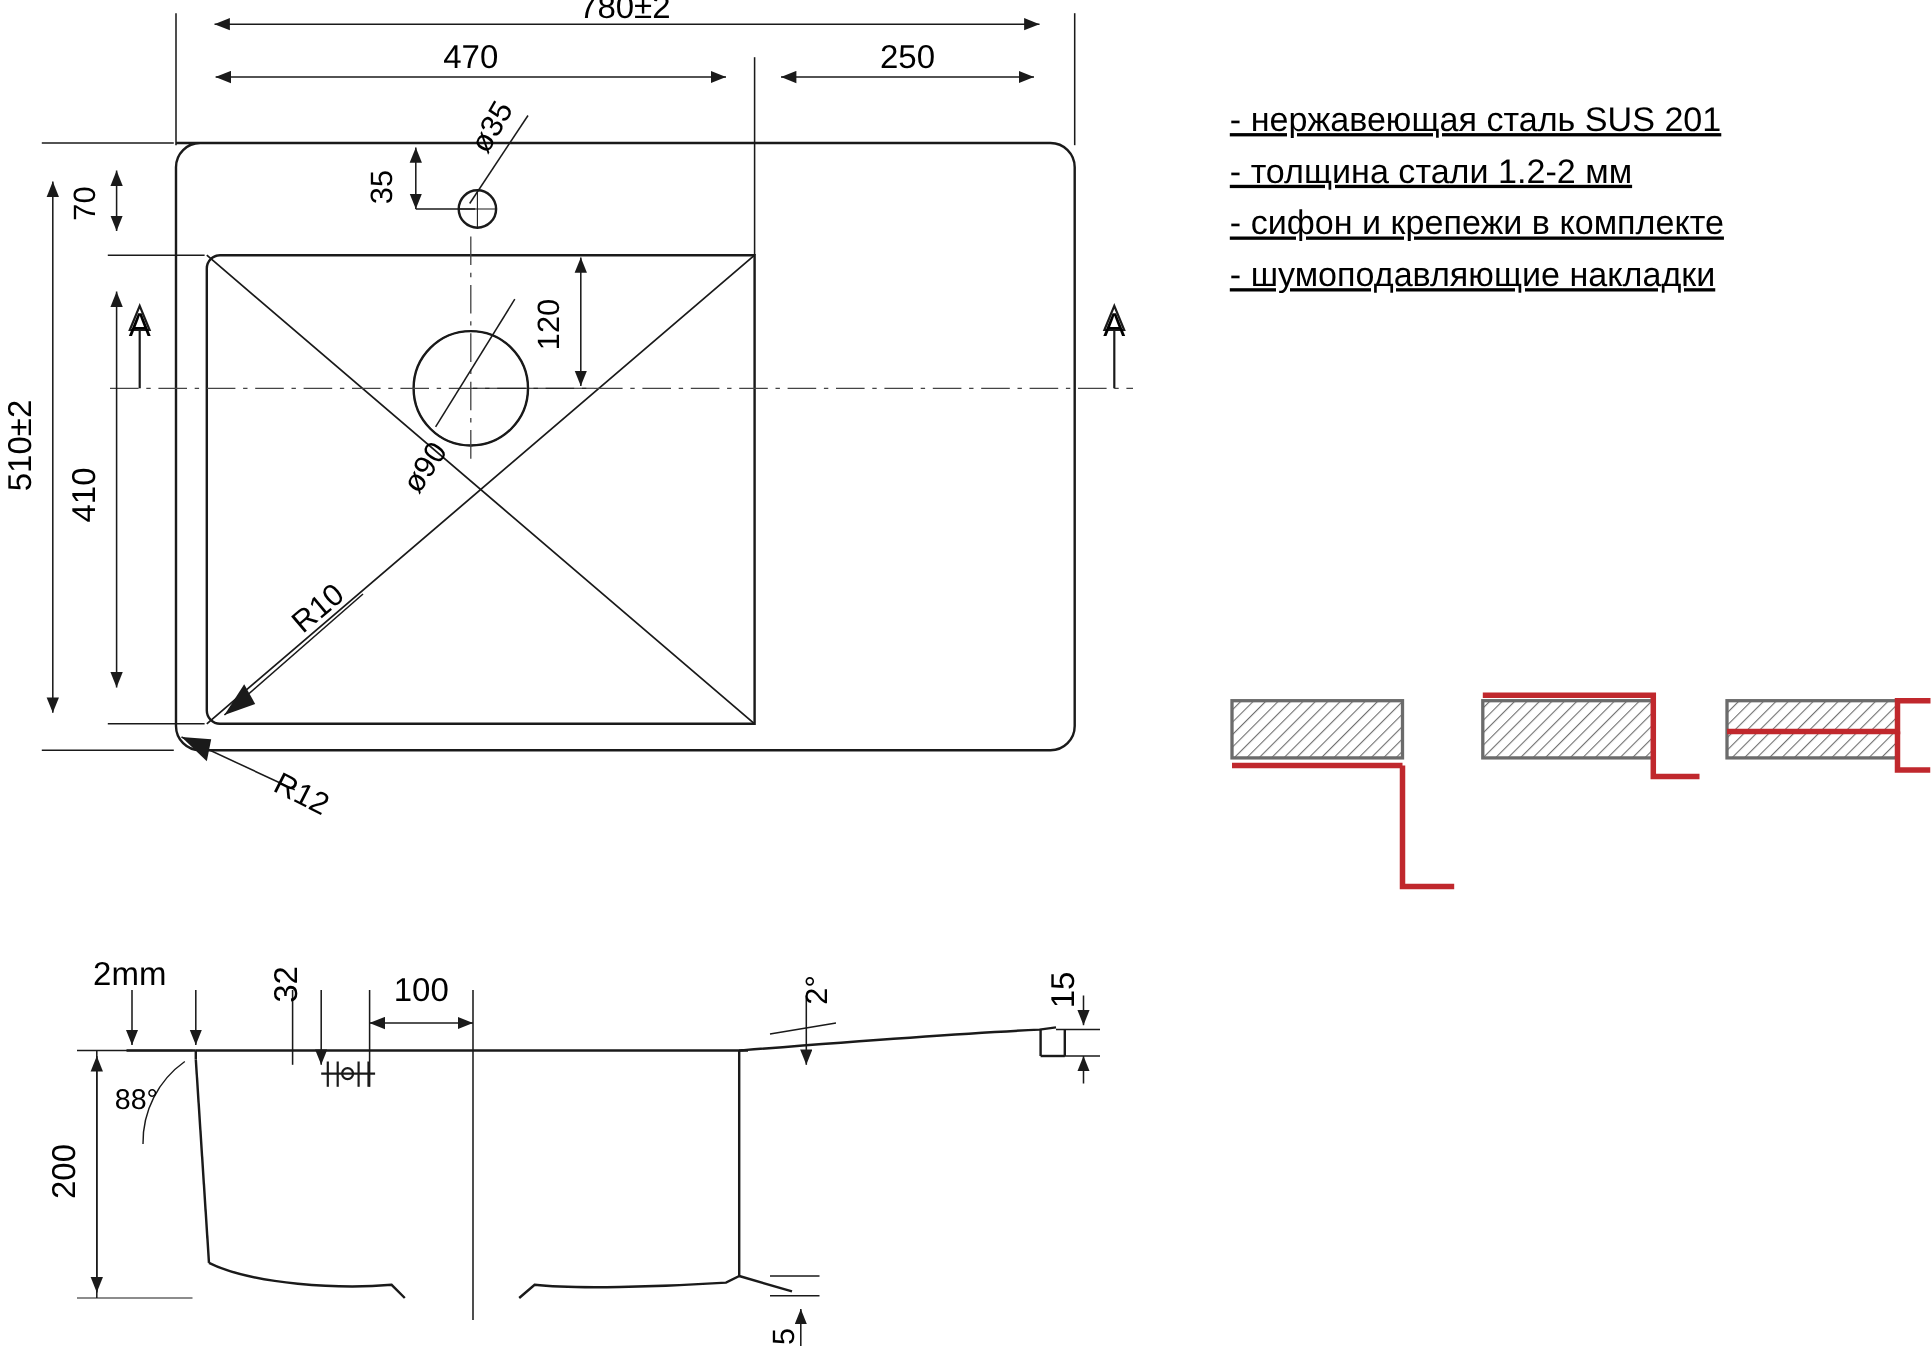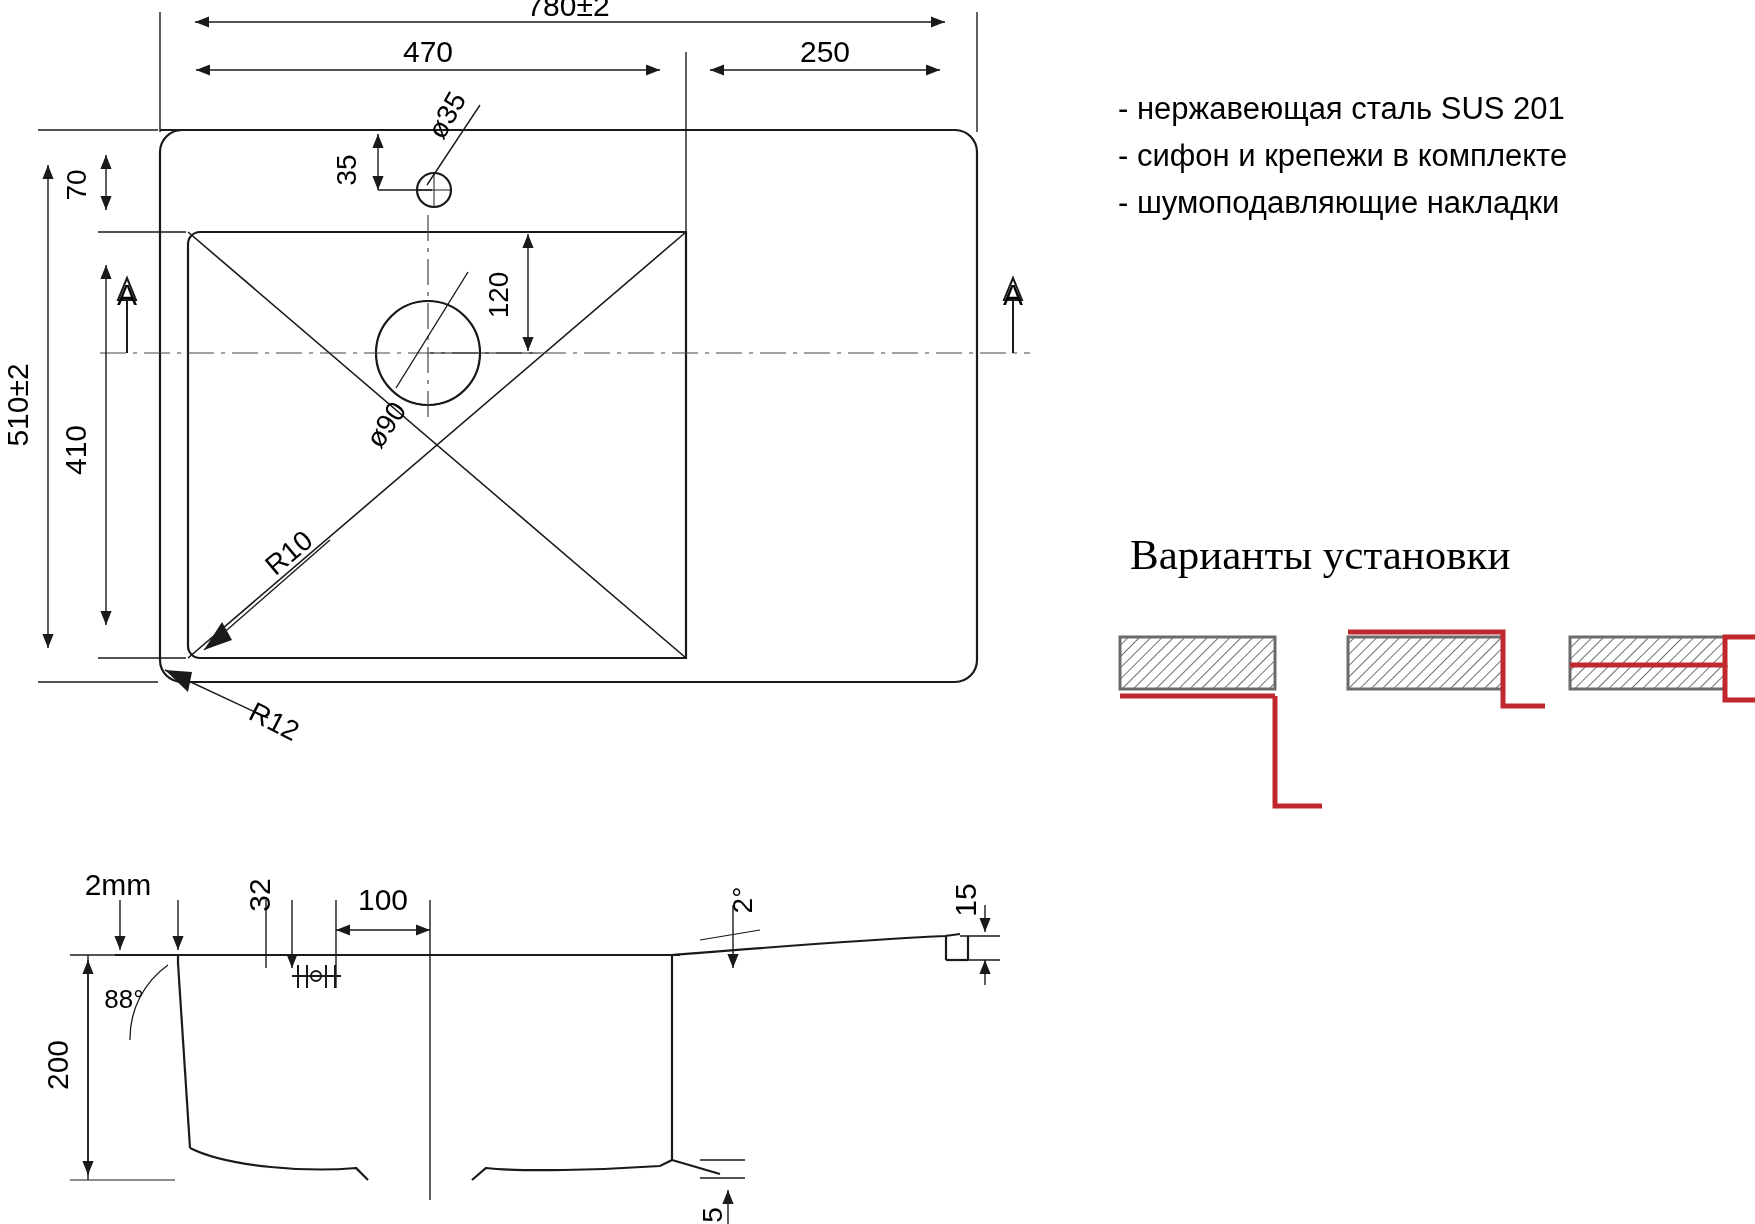--- a/index.html
+++ b/index.html
@@ -26,20 +26,21 @@
     position: absolute;
     left: 0; top: 0;
     width: 1755px;
     height: 1224px;
   }
   .spec-list {
     position: absolute;
     left: 1118px;
     top: 85px;
     width: 620px;
+    text-decoration: underline;
   }
   .spec-item {
     font-size: 31px;
     line-height: 1.52;
     white-space: nowrap;
     font-family: "Liberation Sans", sans-serif;
   }
   .install-title {
     position: absolute;
     left: 1130px;
@@ -229,19 +230,19 @@
     </g>
     <g>
       <rect x="1570" y="637" width="155" height="52" fill="url(#hatch)" stroke="#6b6b6b" stroke-width="3"></rect>
       <path d="M1570,665 L1725,665 L1725,637 L1760,637" fill="none" stroke="#c0282d" stroke-width="5"></path>
       <path d="M1725,665 L1725,700 L1755,700" fill="none" stroke="#c0282d" stroke-width="5"></path>
     </g>
   </svg>
 
   <div class="spec-list">
     <div class="spec-item">- нержавеющая сталь SUS 201</div>
+    <div class="spec-item">- толщина стали 1.2-2 мм</div>
     <div class="spec-item">- сифон и крепежи в комплекте</div>
     <div class="spec-item">- шумоподавляющие накладки</div>
   </div>
 
-  <div class="install-title">Варианты установки</div>
 
 </div>
 
 </body></html>

